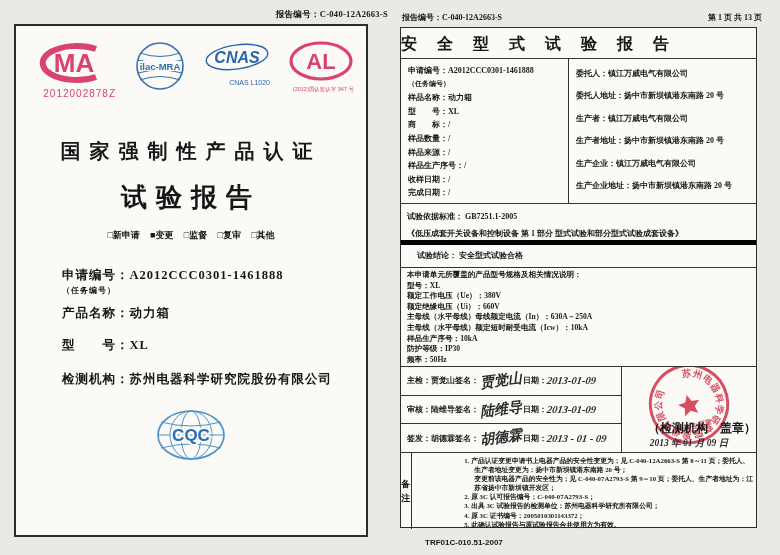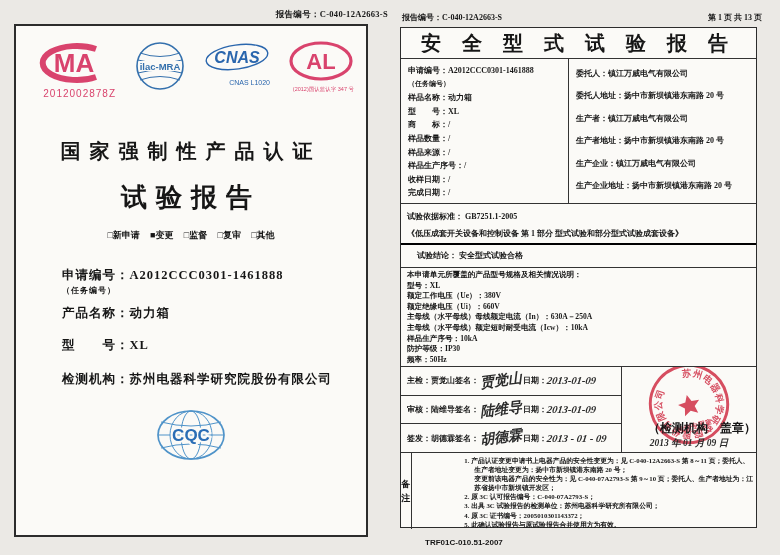--- a/index.html
+++ b/index.html
@@ -31,29 +31,29 @@
   .f-product{margin-top:9px;}
   .f-model{margin-top:15px;}
   .f-lab{margin-top:17px;}
   .lp-cqc{position:absolute;top:382px;width:100%;text-align:center;}
 
   
   .rp-hdr{position:absolute;top:12px;left:402px;width:360px;display:flex;
           justify-content:space-between;font-size:8px;font-weight:bold;}
   .right-page{left:400px;top:27px;width:357px;height:501px;border:1.5px solid #2c2c2c;
               box-sizing:border-box;display:flex;flex-direction:column;font-size:8px;}
-  .r-title{height:31px;line-height:31px;text-align:center;font-size:20px;font-weight:bold;
+  .r-title{height:31px;line-height:31px;font-size:16px;font-weight:bold;
            letter-spacing:8px;border-bottom:1px solid #333;box-sizing:border-box;flex:none;}
   .r-info{display:flex;height:145px;border-bottom:1px solid #333;box-sizing:border-box;flex:none;}
   .info-l{width:168px;border-right:1px solid #333;box-sizing:border-box;padding:5px 3px 0 7px;}
   .il-line{line-height:13.6px;font-weight:600;white-space:nowrap;}
   .il-note{font-size:7px;}
   .info-r{flex:1;padding:4px 3px 0 7px;}
   .ir-line{line-height:22.4px;font-weight:600;}
-  .r-standard{height:41px;border-bottom:2px solid #000000;box-sizing:border-box;
+  .r-standard{height:41px;border-bottom:5px solid #000000;box-sizing:border-box;
               padding:4px 6px 0;flex:none;font-weight:600;}
   .r-standard div{line-height:17px;white-space:nowrap;}
   .r-conclusion{height:23px;line-height:22px;border-bottom:1px solid #333;box-sizing:border-box;
                 padding-left:16px;font-weight:600;flex:none;}
   .r-specs{height:99px;border-bottom:1px solid #333;box-sizing:border-box;
            padding:2px 0 0 6px;flex:none;}
   .spec-line{font-size:7.6px;line-height:10.6px;font-weight:600;white-space:nowrap;}
   .r-sign{display:flex;height:86px;border-bottom:1px solid #333;box-sizing:border-box;flex:none;}
   .sign-left{width:221px;border-right:1px solid #333;box-sizing:border-box;
              display:flex;flex-direction:column;}

